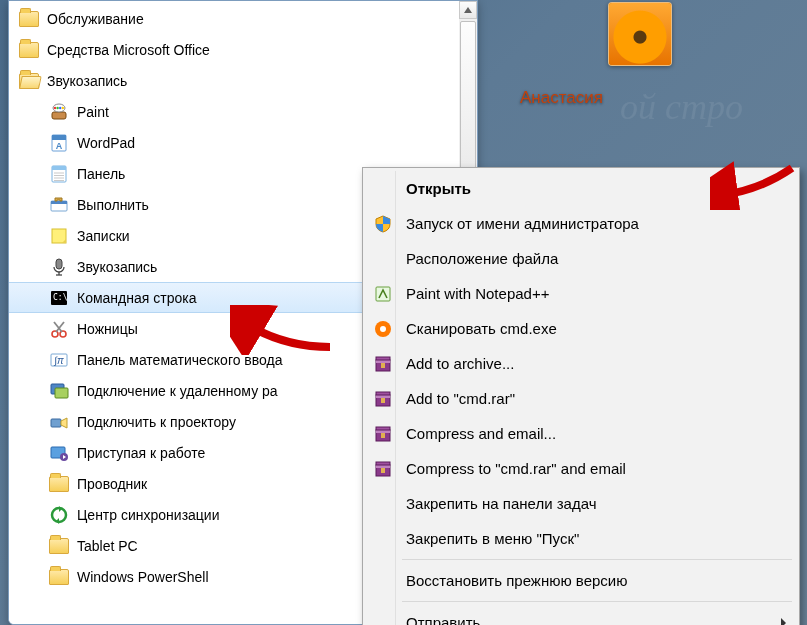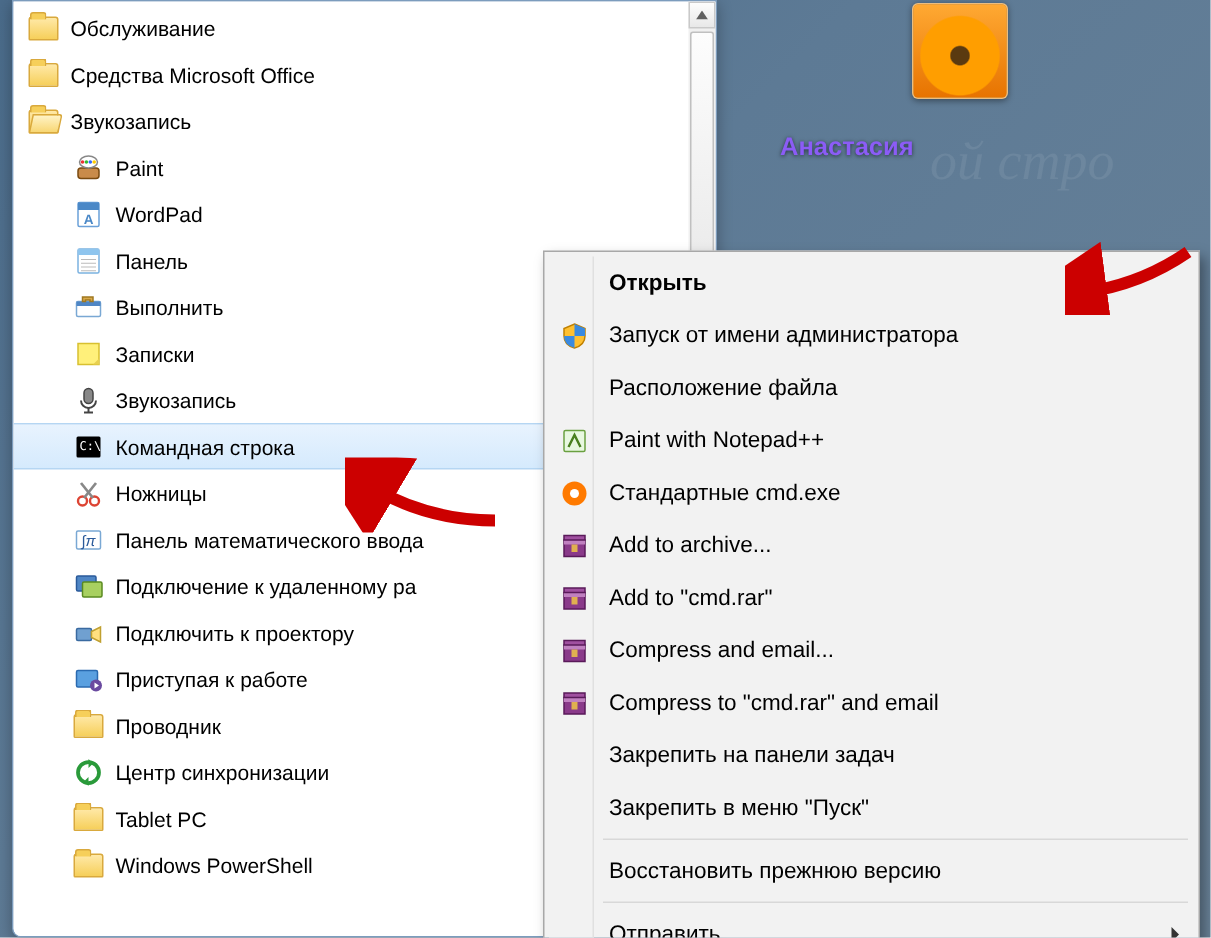--- a/index.html
+++ b/index.html
@@ -92,24 +92,23 @@
   }
   .user-pic .flower{
     width:100%;height:100%;
     background: radial-gradient(circle at 50% 55%, #5a3a10 0 6px, #ff9e00 7px 26px, transparent 27px),
                 linear-gradient(#ffa933,#e77300);
   }
   .username {
     position: absolute;
     top: 88px;
     left: 520px;
-    color: #8b5cf6;
+    color: #c2410c;
     font-size: 17px;
     text-shadow: 0 1px 3px rgba(0,0,0,.6);
-    font-weight: bold;
   }
   .bg-ghost {
     position: absolute;
     top: 86px; left: 620px;
     color: rgba(255,255,255,.08);
     font-size: 36px;
     font-family: Georgia, serif;
     font-style: italic;
     white-space:nowrap;
   }
@@ -395,21 +394,21 @@
       </span>
       <span class="clbl">Paint with Notepad++</span>
     </div>
     <div class="ctx-item">
       <span class="cico">
         <svg width="20" height="20" viewBox="0 0 20 20">
           <circle cx="10" cy="10" r="8" fill="#ff7a00"></circle>
           <circle cx="10" cy="10" r="3" fill="#fff"></circle>
         </svg>
       </span>
-      <span class="clbl">Стандартные cmd.exe</span>
+      <span class="clbl">Сканировать cmd.exe</span>
     </div>
     <div class="ctx-item">
       <span class="cico">
         <svg width="20" height="20" viewBox="0 0 20 20">
           <rect x="3" y="6" width="14" height="11" fill="#8a3a8a" stroke="#5a1a5a"></rect>
           <rect x="3" y="6" width="14" height="3" fill="#c080c0"></rect>
           <rect x="3" y="3" width="14" height="3" fill="#a050a0" stroke="#5a1a5a"></rect>
           <rect x="8" y="9" width="4" height="5" fill="#e0b050"></rect>
         </svg>
       </span>

